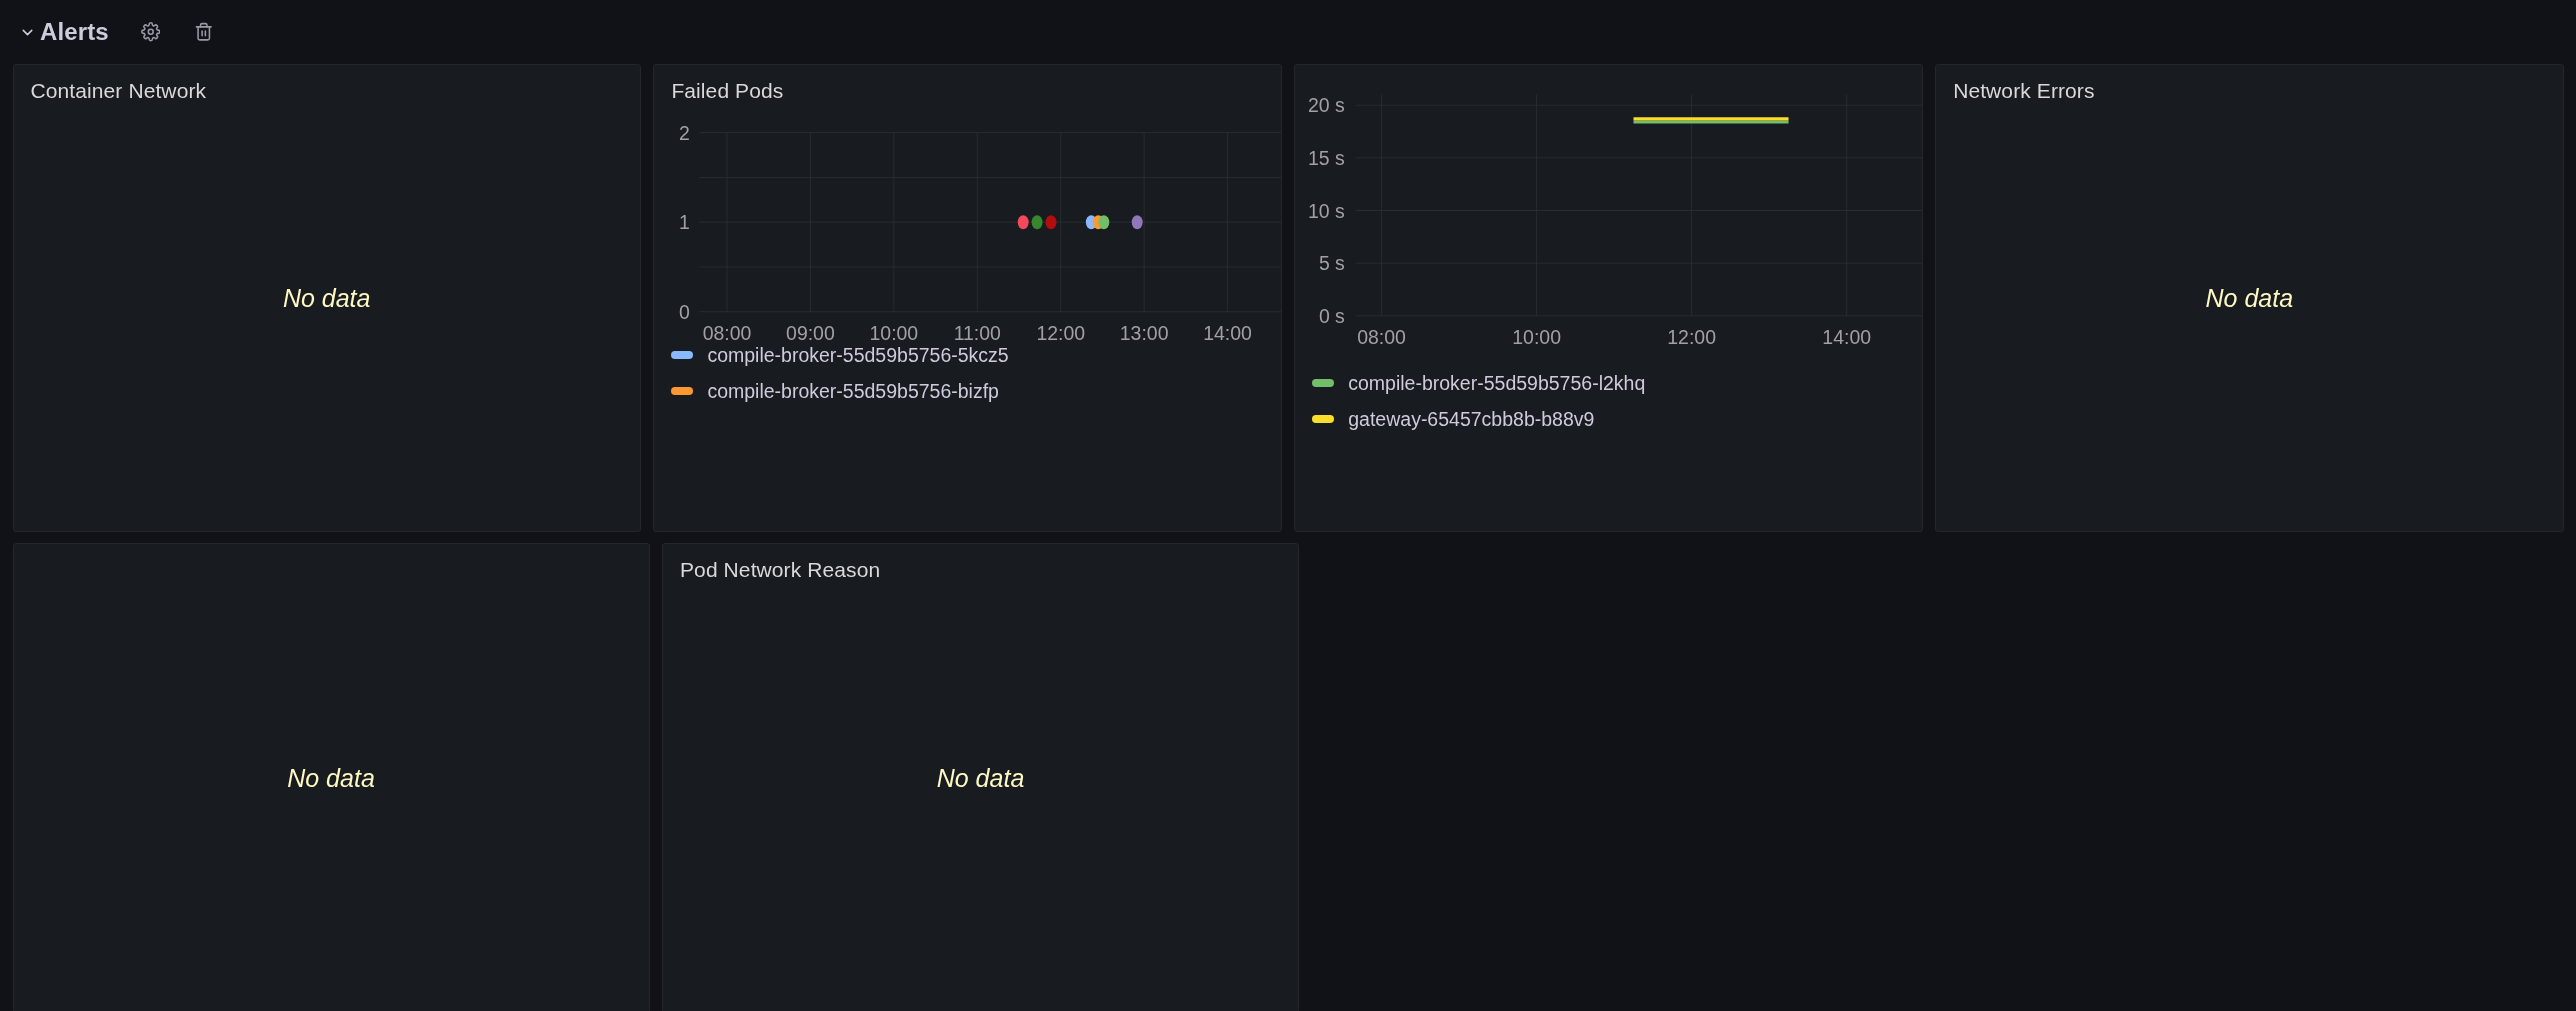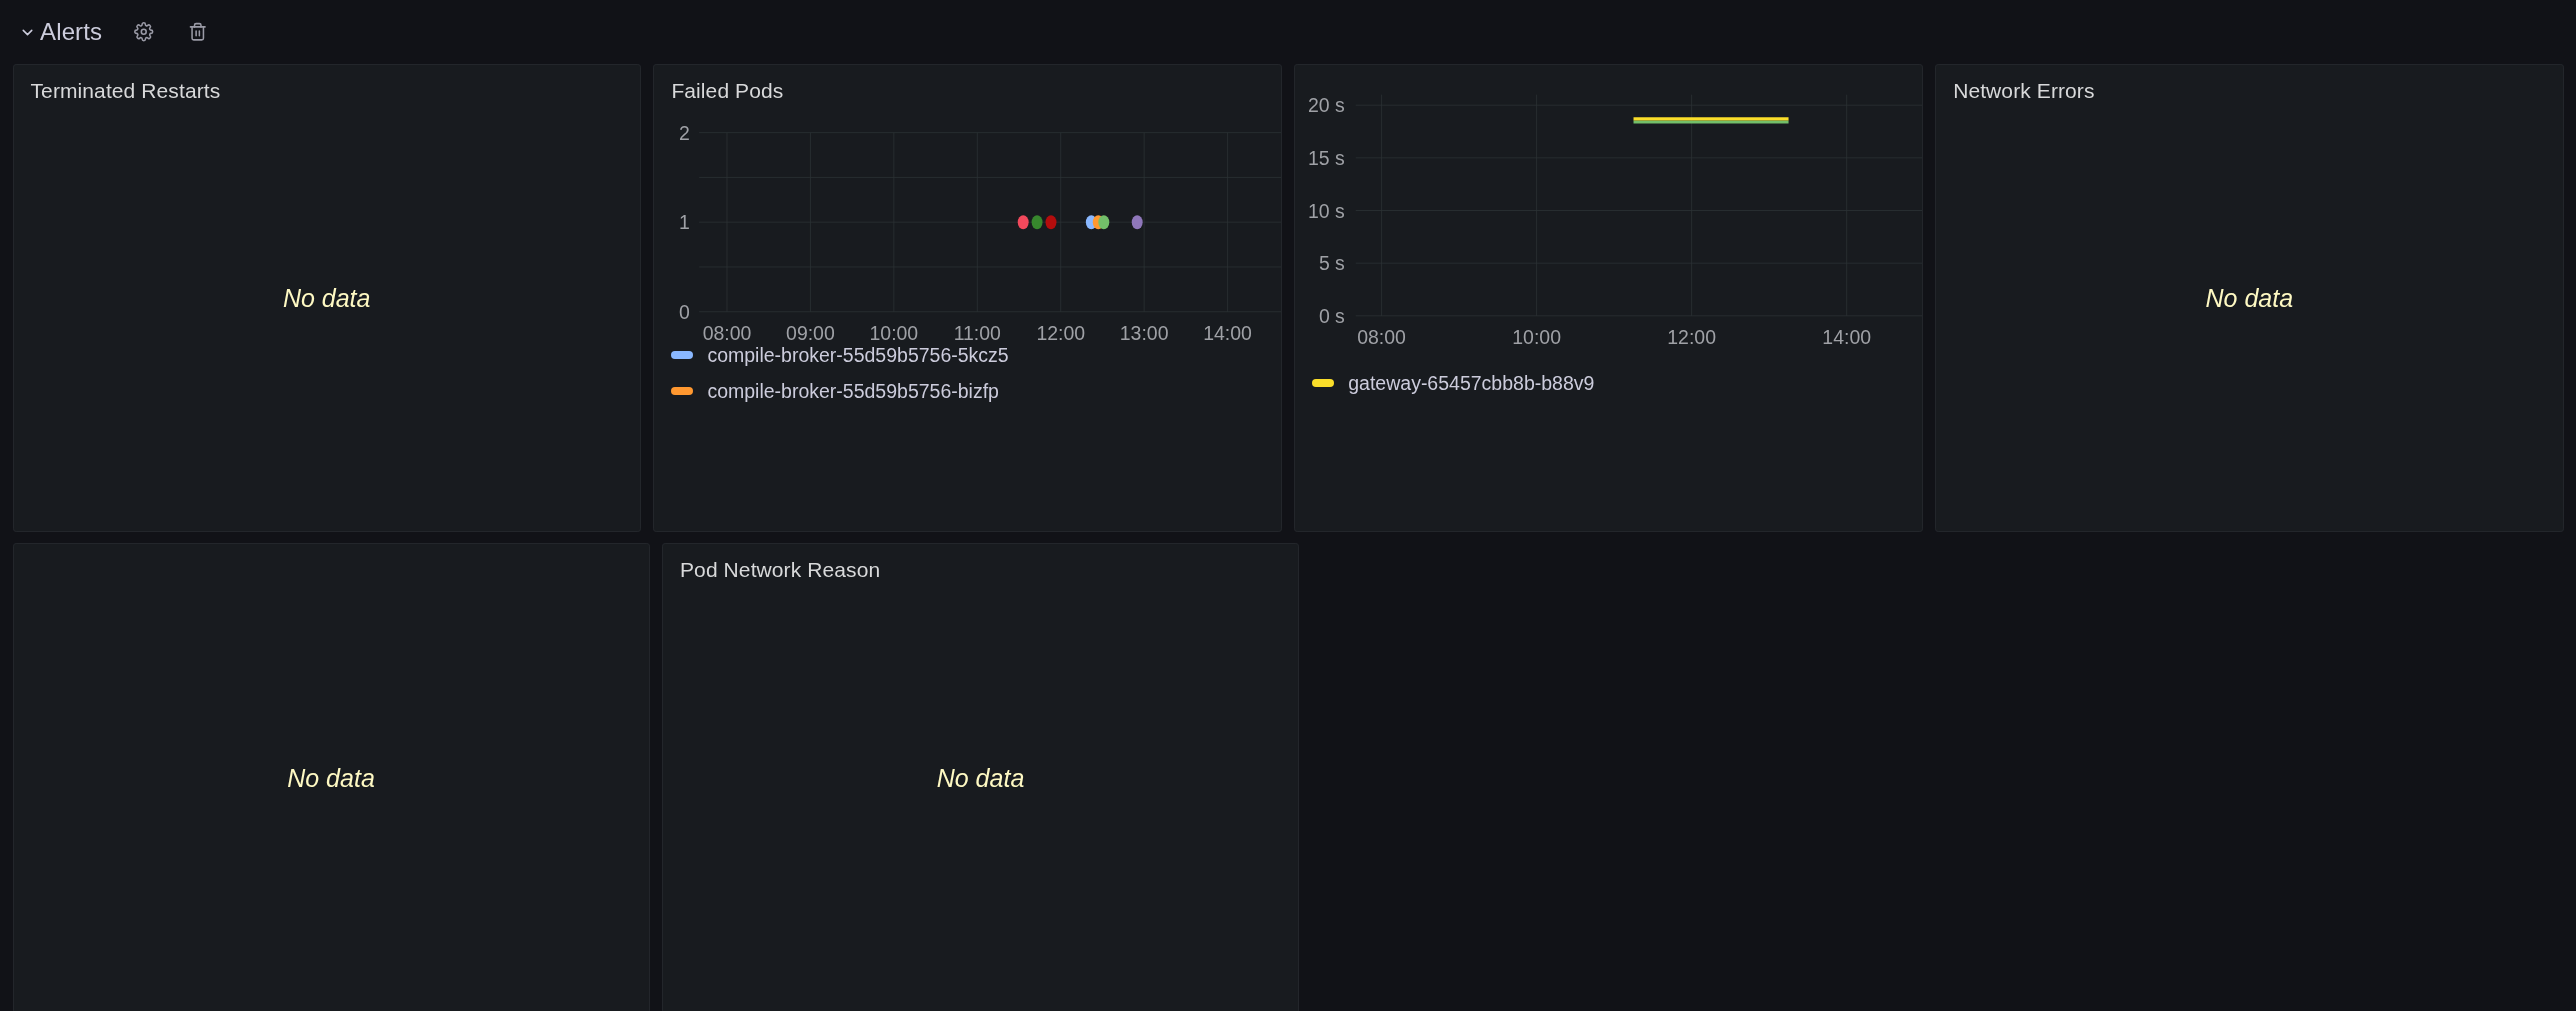--- a/index.html
+++ b/index.html
@@ -25,21 +25,21 @@
     height: 20px;
     display: flex;
     align-items: center;
     justify-content: center;
     color: #ccccdc;
     margin-right: 3.1px;
   }
   .row-title {
     font-size: 24px;
     color: #ccccdc;
-    font-weight: 400;
+    font-weight: 700;
     letter-spacing: 0.1px;
     margin-right: 27px;
   }
   .row-action {
     width: 30px;
     height: 30px;
     display: flex;
     align-items: center;
     justify-content: center;
     color: #9a9aa6;
@@ -142,21 +142,21 @@
       <line x1="14" y1="11" x2="14" y2="17"></line>
     </svg>
   </span>
 </div>
 
 <div class="dash">
 
   <div class="grid-row">
 
     <div class="panel panel-w panel-h1">
-      <div class="panel-title">Terminated Restarts</div>
+      <div class="panel-title">Container Network</div>
       <div class="nodata">No data</div>
     </div>
 
     <div class="panel panel-w panel-h1">
       <div class="panel-title">Failed Pods</div>
       <div class="chart-wrap">
         <svg class="chart-svg" width="637" height="296" viewBox="0 0 818 380">
           <g id="fp-grid">
               <line x1="58" x2="808" y1="268" y2="268" stroke="#2c3235" stroke-width="1"></line>
               <line x1="58" x2="808" y1="210.5" y2="210.5" stroke="#2c3235" stroke-width="1"></line>
@@ -235,20 +235,24 @@
               <text x="509.3636363636364" y="358" text-anchor="middle" font-size="25" class="tick-text">12:00</text>
               <text x="708.4545454545455" y="358" text-anchor="middle" font-size="25" class="tick-text">14:00</text>
             </g>
           <g id="lp-series">
               <line x1="434.70454545454544" x2="633.7954545454545" y1="73.1619047619048" y2="73.1619047619048" stroke="#73bf69" stroke-width="4"></line>
               <line x1="434.70454545454544" x2="633.7954545454545" y1="69.10476190476192" y2="69.10476190476192" stroke="#fade2a" stroke-width="4"></line>
             </g>
         </svg>
         <div class="legend" id="lp-legend" style="top:300px">
             <div class="legend-item">
+              <span class="legend-swatch" style="background: rgb(115, 191, 105);"></span>
+              <span class="legend-label">compile-broker-55d59b5756-l2khq</span>
+            </div>
+            <div class="legend-item">
               <span class="legend-swatch" style="background: rgb(250, 222, 42);"></span>
               <span class="legend-label">gateway-65457cbb8b-b88v9</span>
             </div>
           </div>
       </div>
     </div>
 
     <div class="panel panel-w panel-h1">
       <div class="panel-title">Network Errors</div>
       <div class="nodata">No data</div>

